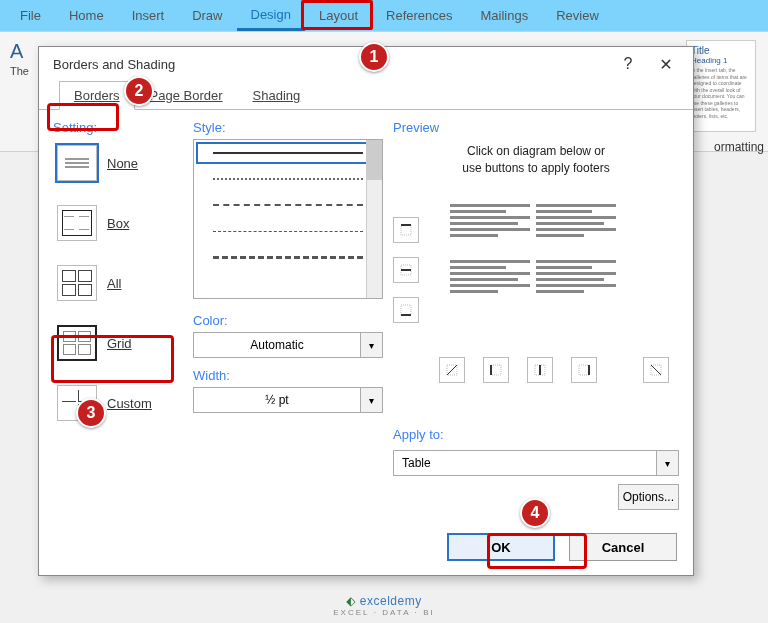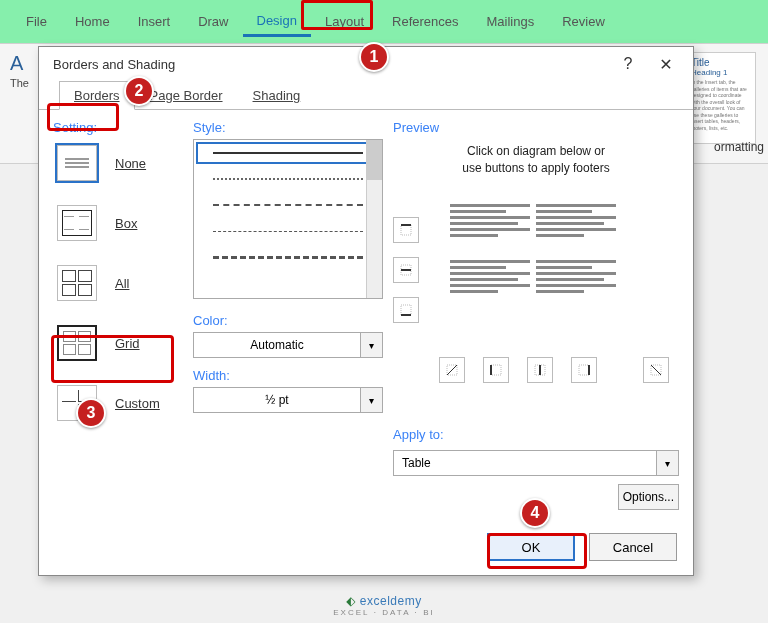--- a/index.html
+++ b/index.html
@@ -1,18 +1,18 @@
 <!DOCTYPE html>
 <html><head>
 <meta charset="utf-8">
 <style>
   * { box-sizing: border-box; font-family: "Segoe UI", Arial, sans-serif; }
   body { margin: 0; width: 768px; height: 623px; background: #f0f0f0; overflow: hidden; position: relative; }
 
-  .ribbon-tabs { display: flex; align-items: center; height: 44px; background: #86efac; border-bottom: 1px solid #d0d0d0; padding: 0 12px; gap: 0; }
+  .ribbon-tabs { display: flex; align-items: center; height: 32px; background: #7dd3fc; border-bottom: 1px solid #d0d0d0; padding: 0 6px; gap: 0; }
   .ribbon-tab { padding: 6px 14px; font-size: 13px; color: #555; cursor: pointer; text-align: center; }
   .ribbon-tab.active { color: #1a73b7; border-bottom: 3px solid #1a73b7; font-weight: 500; }
   .design-hi { position: absolute; border: 3px solid #d40000; border-radius: 2px; pointer-events: none; }
 
   .ribbon-body { height: 120px; background: #f5f5f5; border-bottom: 1px solid #d0d0d0; padding: 8px 10px; font-size: 12px; color: #444; position: relative; }
   .styles-gallery { position: absolute; right: 12px; top: 8px; width: 70px; height: 92px; border: 1px solid #ccc; background: #fff; font-size: 7px; color: #444; padding: 4px; }
   .styles-gallery .t1 { color: #2a6099; font-size: 10px; }
   .clear-fmt { position: absolute; right: 0; top: 140px; font-size: 12px; color: #333; padding-right: 4px; }
 
   .dialog { position: absolute; left: 38px; top: 46px; width: 656px; height: 530px; background: #fff; border: 1px solid #888; box-shadow: 4px 4px 10px rgba(0,0,0,.25); }
@@ -25,21 +25,21 @@
   .dlg-tab.active { border: 1px solid #bbb; border-bottom: 1px solid #fff; background: #fff; text-decoration: underline; }
   .tabline { border-top: 1px solid #bbb; margin-top: -1px; }
 
   .content { display: flex; padding: 10px 14px 0 14px; gap: 10px; height: 400px; }
   .col { display: flex; flex-direction: column; }
   .col.setting { width: 130px; }
   .col.style { width: 190px; }
   .col.preview { flex: 1; }
   .label { font-size: 13px; color: #3b82f6; margin-bottom: 4px; }
 
-  .setting-item { display: flex; align-items: center; gap: 18px; margin: 6px 0 18px 4px; cursor: pointer; }
+  .setting-item { display: flex; align-items: center; gap: 10px; margin: 6px 0 18px 4px; cursor: pointer; }
   .setting-item .thumb { width: 40px; height: 36px; border: 1px solid #bbb; background: #fff; display: flex; flex-direction: column; justify-content: center; align-items: center; gap: 2px; padding: 4px; }
   .setting-item .thumb.sel { outline: 2px solid #2a72c8; }
   .setting-item .thumb .ln { height: 2px; width: 80%; background: #999; }
   .setting-item .txt { font-size: 13px; text-decoration: underline; color: #333; }
   .thumb-grid { display: grid; grid-template-columns: 1fr 1fr; grid-template-rows: 1fr 1fr; gap: 2px; width: 100%; height: 100%; }
   .thumb-grid .c { border: 1px solid #444; }
   .thumb-grid.outer { border: 1px solid #222; }
   .thumb-grid.outer .c { border: 0; background: linear-gradient(#999,#999) center/80% 1px no-repeat; }
 
   .style-list { border: 1px solid #aaa; height: 160px; background: #fff; position: relative; overflow: hidden; }
@@ -66,21 +66,21 @@
   .pvbottom .last { margin-left: 28px; }
   .pv-diagram { position: absolute; left: 50px; top: 10px; width: 180px; height: 120px; border: 1px solid transparent; display: grid; grid-template-columns: 1fr 1fr; gap: 6px; padding: 6px; }
   .pv-diagram .cell { display: flex; flex-direction: column; gap: 3px; }
   .pv-diagram .cell div { height: 3px; background: #888; }
   .applyrow { display: flex; margin-top: 4px; }
   .applyrow .val { flex:1; height: 26px; border:1px solid #aaa; display:flex; align-items:center; padding-left:8px; font-size:12px; }
   .applyrow .dd { width:22px; height:26px; border:1px solid #aaa; border-left:0; background:#f2f2f2; display:flex; align-items:center; justify-content:center; font-size:10px; }
   .opts { height: 26px; border: 1px solid #aaa; padding: 0 4px; font-size: 12px; background: #f3f3f3; align-self: flex-end; margin-top: 8px; }
 
   .dlg-buttons { position: absolute; right: 16px; bottom: 14px; display: flex; gap: 14px; }
-  .dbtn { width: 88px; height: 28px; border: 1px solid #999; background: #f3f3f3; font-size: 13px; }
+  .dbtn { width: 108px; height: 28px; border: 1px solid #999; background: #f3f3f3; font-size: 13px; font-weight: bold; }
   .dbtn.ok { background: #e8f0fb; border: 2px solid #2a72c8; }
 
   .redbox { position: absolute; border: 3px solid #d40000; border-radius: 4px; pointer-events: none; }
   .badge { position: absolute; width: 30px; height: 30px; background: #c52020; border: 2px solid #fff; border-radius: 50%; color: #fff; font-weight: 700; font-size: 16px; display: flex; align-items: center; justify-content: center; box-shadow: 0 1px 3px rgba(0,0,0,.4); z-index: 50; }
 
   .watermark { position:absolute; left:0; bottom:6px; width:100%; text-align:center; font-size:12px; color:#3a7ab8; letter-spacing:.5px; }
   .watermark .sub { font-size:8px; color:#888; letter-spacing:2px; display:block; }
 </style>
 </head>
 <body>

